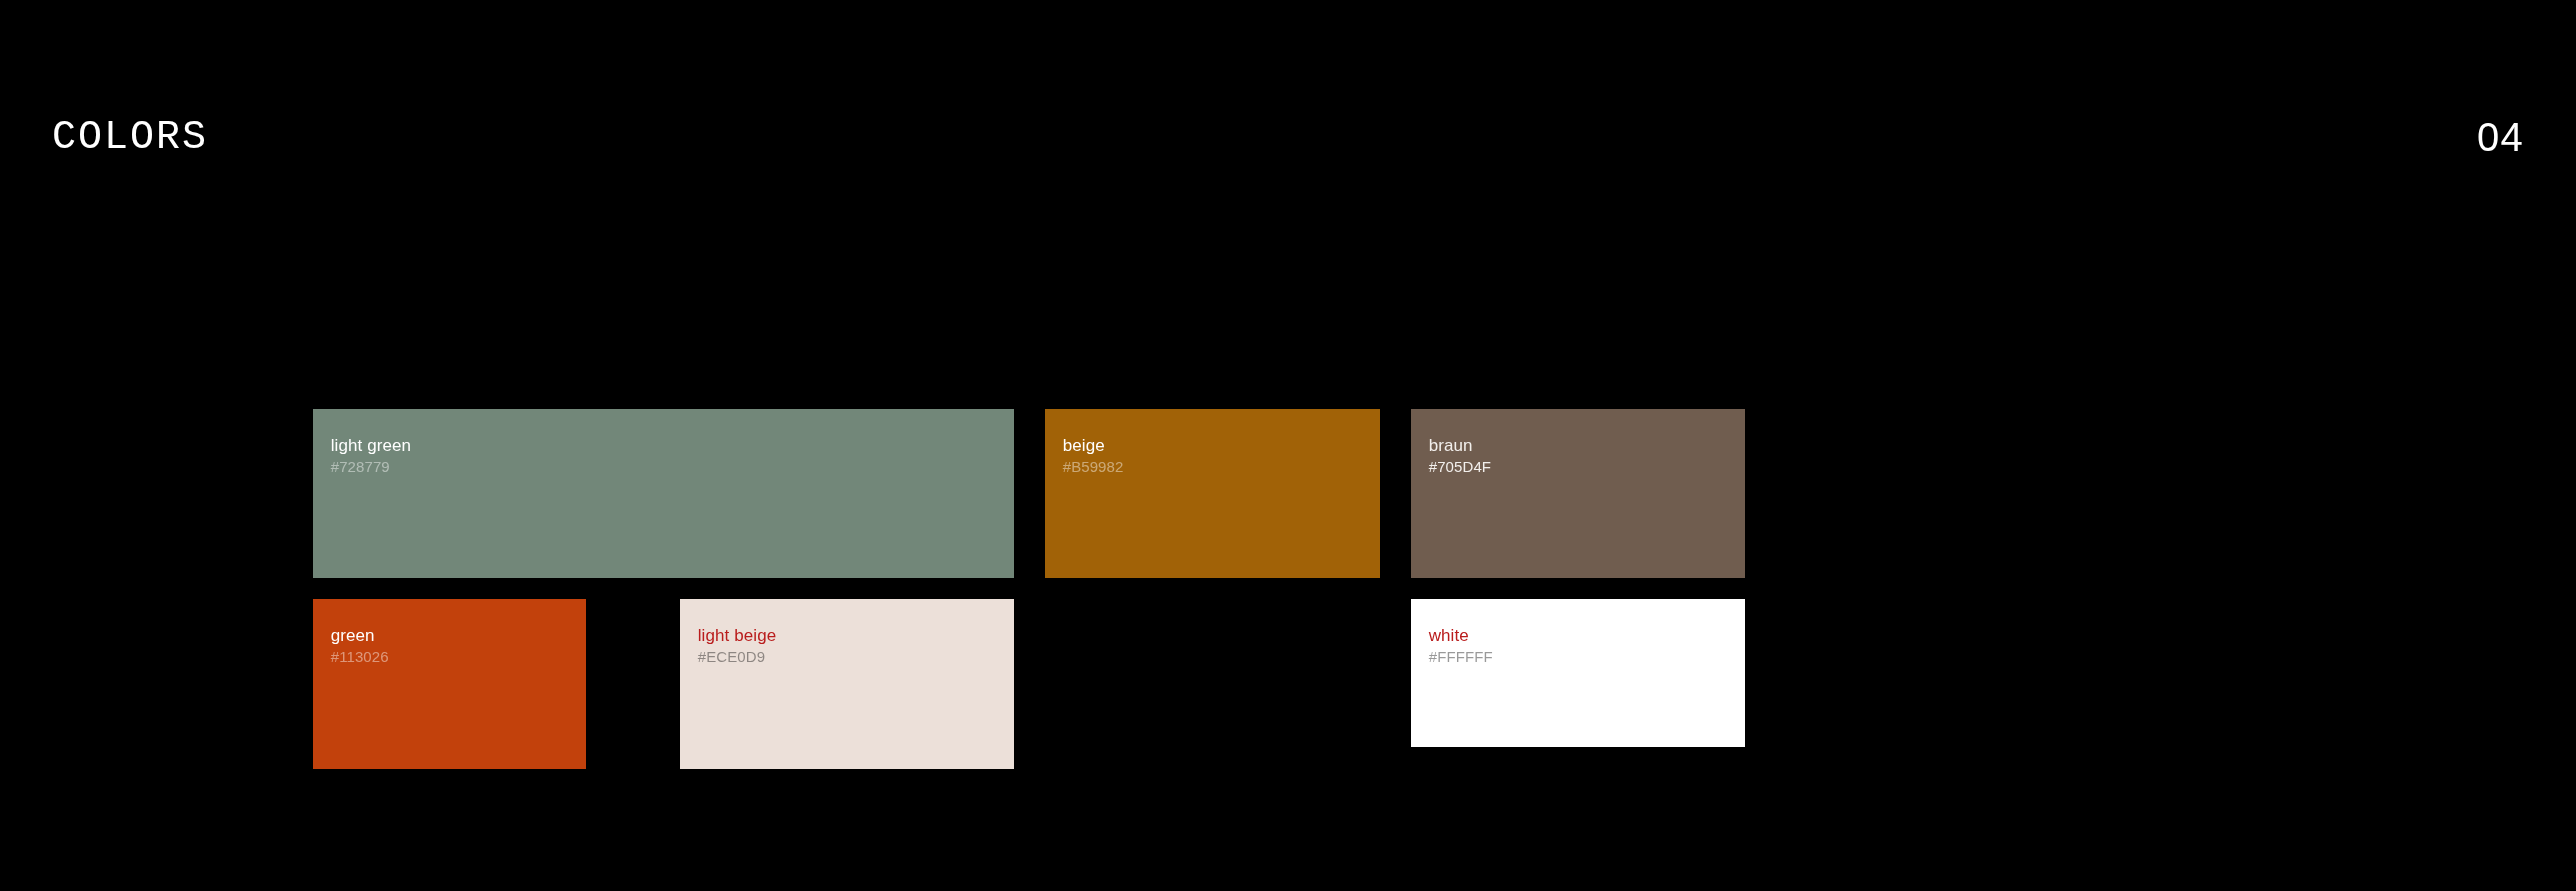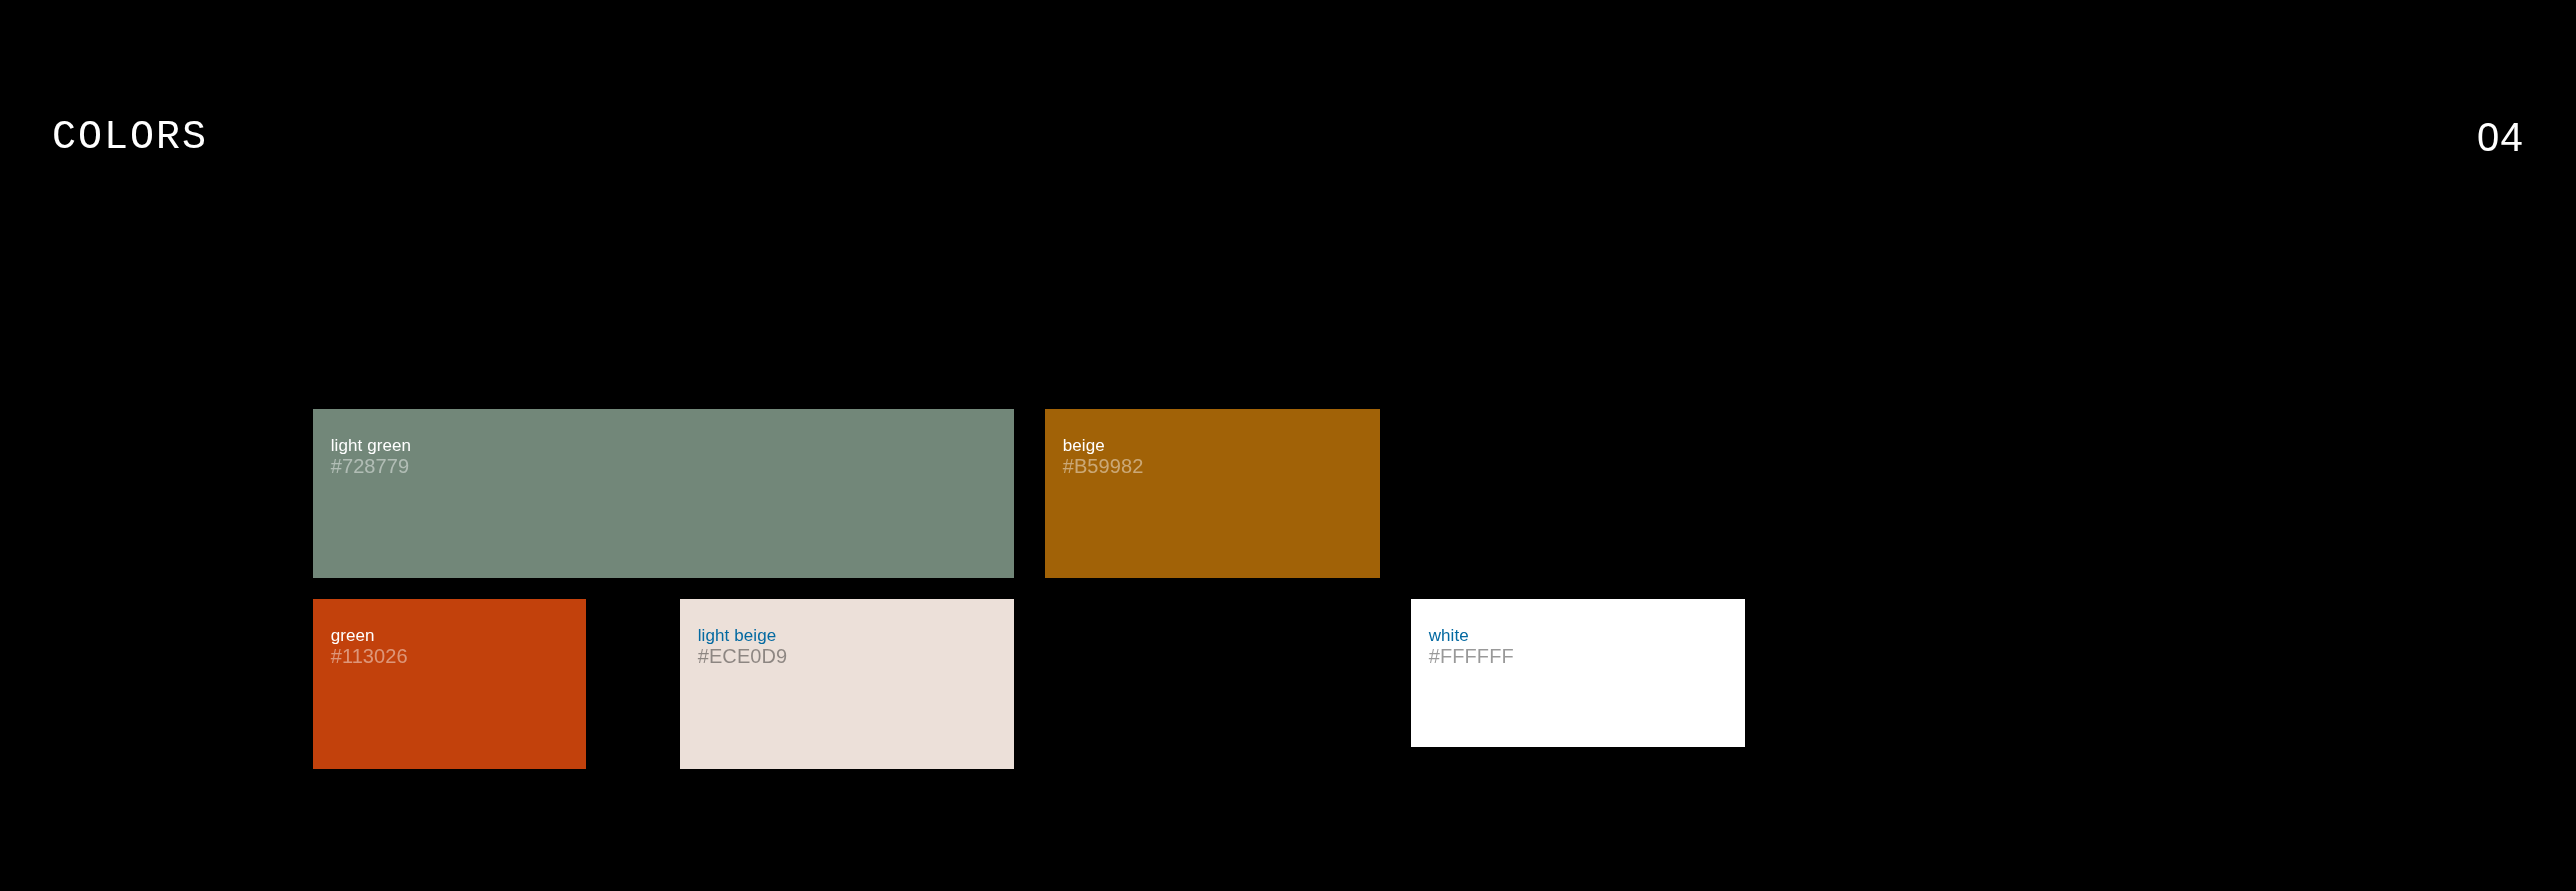--- a/index.html
+++ b/index.html
@@ -71,54 +71,58 @@
     font-size: 17px;
     line-height: 21px;
     font-weight: 400;
     letter-spacing: 0.1px;
     white-space: nowrap;
   }
   .swatch-hex {
     position: absolute;
     left: 17.7px;
     top: 47px;
-    font-size: 20px;
+    font-size: 15px;
     line-height: 21px;
     font-weight: 400;
     letter-spacing: 0.1px;
     white-space: nowrap;
   }
 
   
   .tone-light .swatch-label { color: #ffffff; }
   .tone-light .swatch-hex   { color: rgba(255,255,255,0.45); }
 
   .tone-light-strong .swatch-label { color: #f2efec; }
   .tone-light-strong .swatch-hex   { color: #f2efec; }
 
-  .tone-dark .swatch-label { color: #0369a1; }
+  .tone-dark .swatch-label { color: #b91c1c; }
   .tone-dark .swatch-hex   { color: rgba(0,0,0,0.40); }
 </style>
 </head>
 <body style="background: rgb(0, 0, 0);">
 
 <div class="header">
   <div class="page-title">COLORS</div>
   <div class="page-number">04</div>
 </div>
 
 <div class="palette" id="palette">
     <div class="swatch tone-light" style="left: 313px; top: 409px; width: 701px; height: 169px; background: rgb(114, 135, 121); text-align: center;">
       <div class="swatch-label">light green</div>
       <div class="swatch-hex">#728779</div>
     </div>
     <div class="swatch tone-light" style="left: 1045px; top: 409px; width: 335px; height: 169px; background: #a16207;">
       <div class="swatch-label">beige</div>
       <div class="swatch-hex">#B59982</div>
     </div>
+    <div class="swatch tone-light-strong" style="left: 1411px; top: 409px; width: 334px; height: 169px; background: rgb(112, 93, 79);">
+      <div class="swatch-label">braun</div>
+      <div class="swatch-hex">#705D4F</div>
+    </div>
     <div class="swatch tone-light" style="left: 313px; top: 599px; width: 273px; height: 170px; background: #c2410c;">
       <div class="swatch-label">green</div>
       <div class="swatch-hex">#113026</div>
     </div>
     <div class="swatch tone-dark" style="left: 680px; top: 599px; width: 334px; height: 170px; background: rgb(236, 224, 217);">
       <div class="swatch-label">light beige</div>
       <div class="swatch-hex">#ECE0D9</div>
     </div>
     <div class="swatch tone-dark" style="left: 1411px; top: 599px; width: 334px; height: 148px; background: rgb(255, 255, 255);">
       <div class="swatch-label">white</div>

